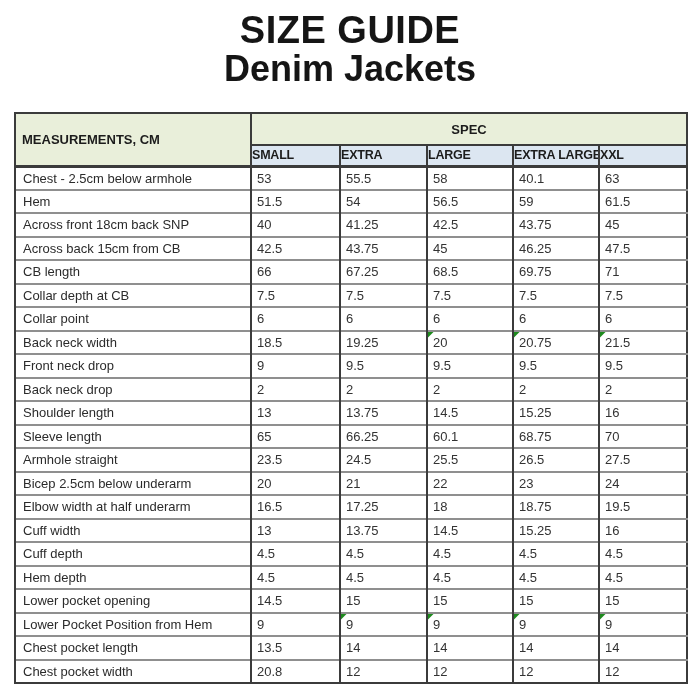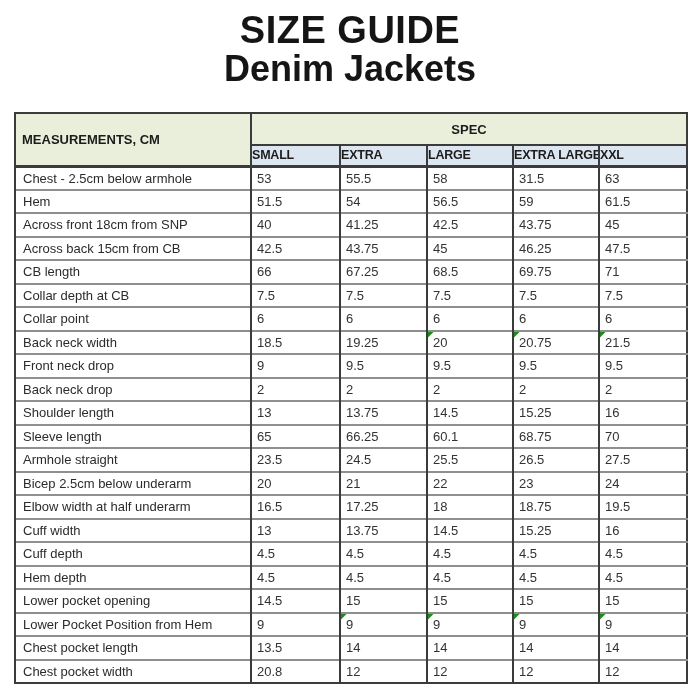--- a/index.html
+++ b/index.html
@@ -139,33 +139,33 @@
         <th class="size">EXTRA LARGE</th>
         <th class="size">XXL</th>
       </tr>
     </thead>
     <tbody id="table-body">
         <tr>
     <td class="label">Chest - 2.5cm below armhole</td>
     <td class="val">53</td>
     <td class="val">55.5</td>
     <td class="val">58</td>
-    <td class="val">31.5</td>
+    <td class="val">40.1</td>
     <td class="val">63</td>
   </tr>
         <tr>
     <td class="label">Hem</td>
     <td class="val">51.5</td>
     <td class="val">54</td>
     <td class="val">56.5</td>
     <td class="val">59</td>
     <td class="val">61.5</td>
   </tr>
         <tr>
-    <td class="label">Across front 18cm from SNP</td>
+    <td class="label">Across front 18cm back SNP</td>
     <td class="val">40</td>
     <td class="val">41.25</td>
     <td class="val">42.5</td>
     <td class="val">43.75</td>
     <td class="val">45</td>
   </tr>
         <tr>
     <td class="label">Across back 15cm from CB</td>
     <td class="val">42.5</td>
     <td class="val">43.75</td>

